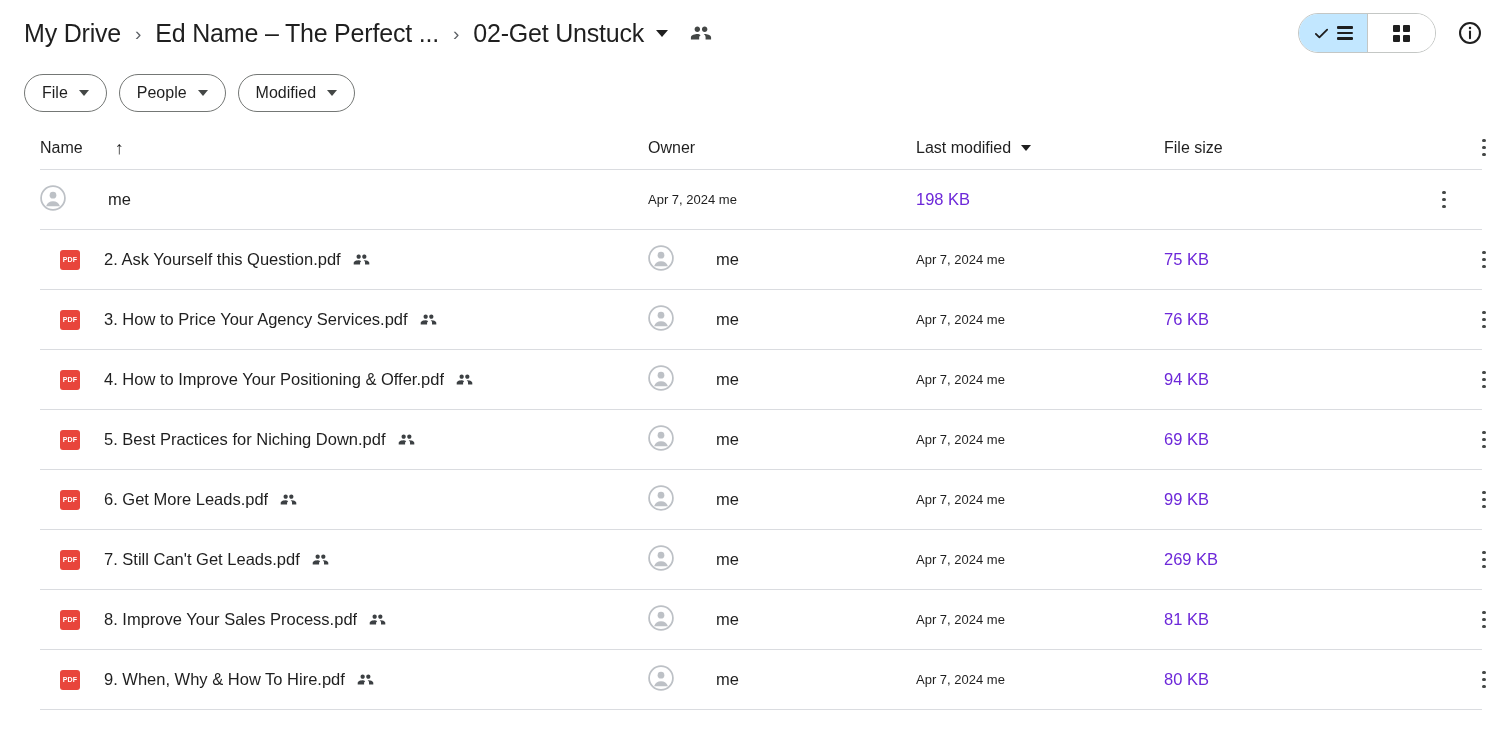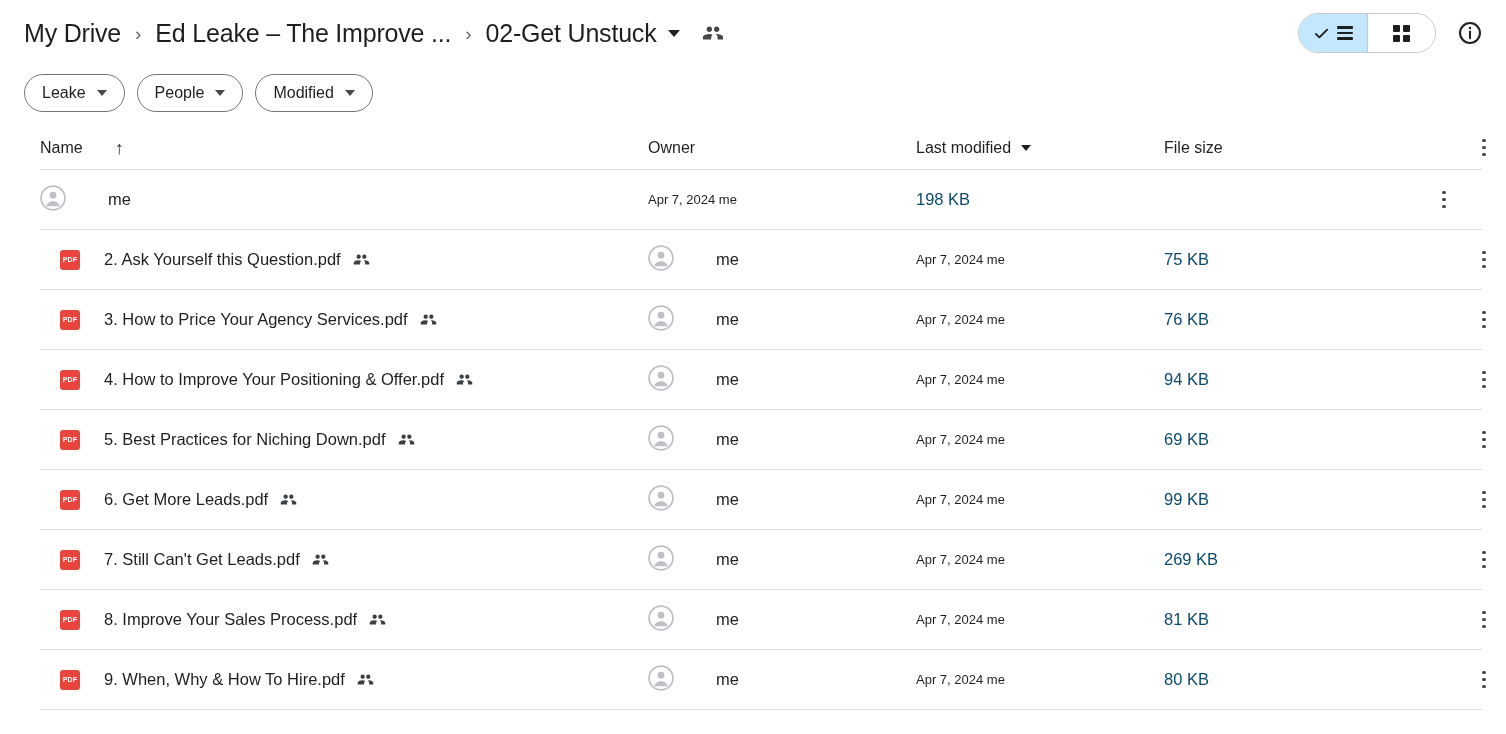--- a/index.html
+++ b/index.html
@@ -144,40 +144,40 @@
     overflow: hidden;
     text-overflow: ellipsis;
   }
   .shared-ico { margin-left: 12px; display: flex; align-items: center; flex: none; }
 
   .cell-owner { display: flex; align-items: center; gap: 14px; }
   .avatar { flex: none; }
   .owner-name { font-size: 16.5px; color: #1f1f1f; margin-left: 28px; }
 
   .cell-mod { font-size: 13px; color: #1f1f1f; }
-  .cell-size { font-size: 16.5px; color: #0c4a6e; }
+  .cell-size { font-size: 16.5px; color: #6d28d9; }
 
   .cell-actions { display: flex; justify-content: flex-end; padding-right: 4px; }
   .kebab {
     width: 36px; height: 36px;
     display: flex; flex-direction: column; align-items: center; justify-content: center;
     gap: 3.5px;
     border-radius: 50%;
     cursor: pointer;
   }
   .kebab i { display: block; width: 3.5px; height: 3.5px; border-radius: 50%; background: #444746; }
 </style>
 </head>
 <body>
 
 <div class="topbar">
   <div class="crumbs">
     <span class="crumb">My Drive</span>
     <span class="crumb-sep">›</span>
-    <span class="crumb truncated">Ed Leake – The Improve ...</span>
+    <span class="crumb truncated">Ed Name – The Perfect ...</span>
     <span class="crumb-sep">›</span>
     <span class="crumb">02-Get Unstuck</span>
     <span class="crumb-caret"></span>
     <span class="crumb-shared">
       <svg width="22" height="22" viewBox="0 0 24 24" fill="#444746" aria-hidden="true">
         <path d="M16 11c1.66 0 2.99-1.34 2.99-3S17.66 5 16 5c-1.66 0-3 1.34-3 3s1.34 3 3 3zM8 11c1.66 0 2.99-1.34 2.99-3S9.66 5 8 5C6.34 5 5 6.34 5 8s1.34 3 3 3zm0 2c-2.33 0-7 1.17-7 3.5V19h9v-2.5c0-.85.63-1.6 1.6-2.18C10.68 13.47 9.3 13 8 13zm8 0c-.29 0-.62.02-.97.05 1.16.84 1.97 1.97 1.97 3.45V19h6v-2.5c0-2.33-4.67-3.5-7-3.5z"></path>
       </svg>
     </span>
   </div>
 
@@ -207,21 +207,21 @@
         <circle cx="12" cy="12" r="9.2"></circle>
         <line x1="12" y1="10.6" x2="12" y2="16.8" stroke-linecap="round"></line>
         <circle cx="12" cy="7.4" r="1.15" fill="#1f1f1f" stroke="none"></circle>
       </svg>
     </div>
   </div>
 </div>
 
 <div class="chips">
   <div class="chip">
-    <span>Leake</span>
+    <span>File</span>
     <span class="chip-caret"></span>
   </div>
   <div class="chip">
     <span>People</span>
     <span class="chip-caret"></span>
   </div>
   <div class="chip">
     <span>Modified</span>
     <span class="chip-caret"></span>
   </div>

